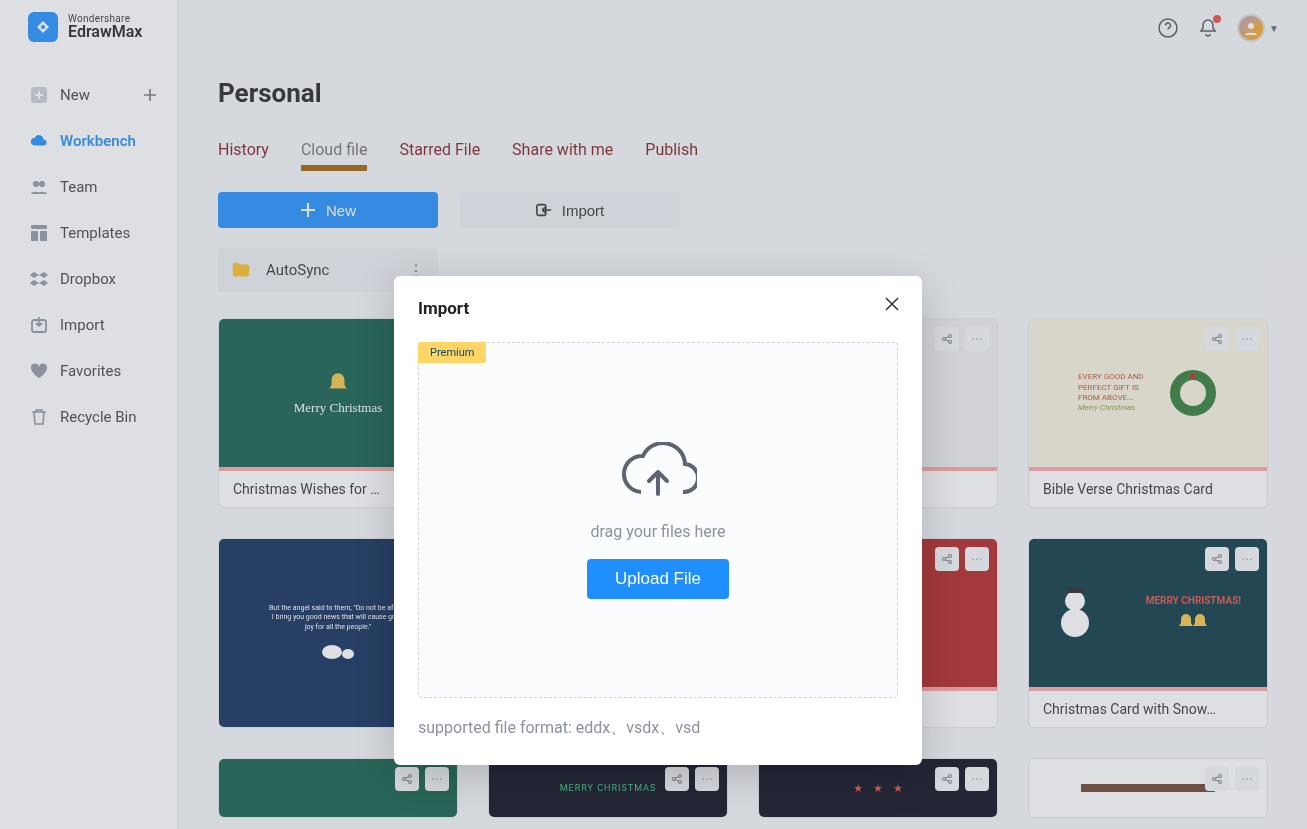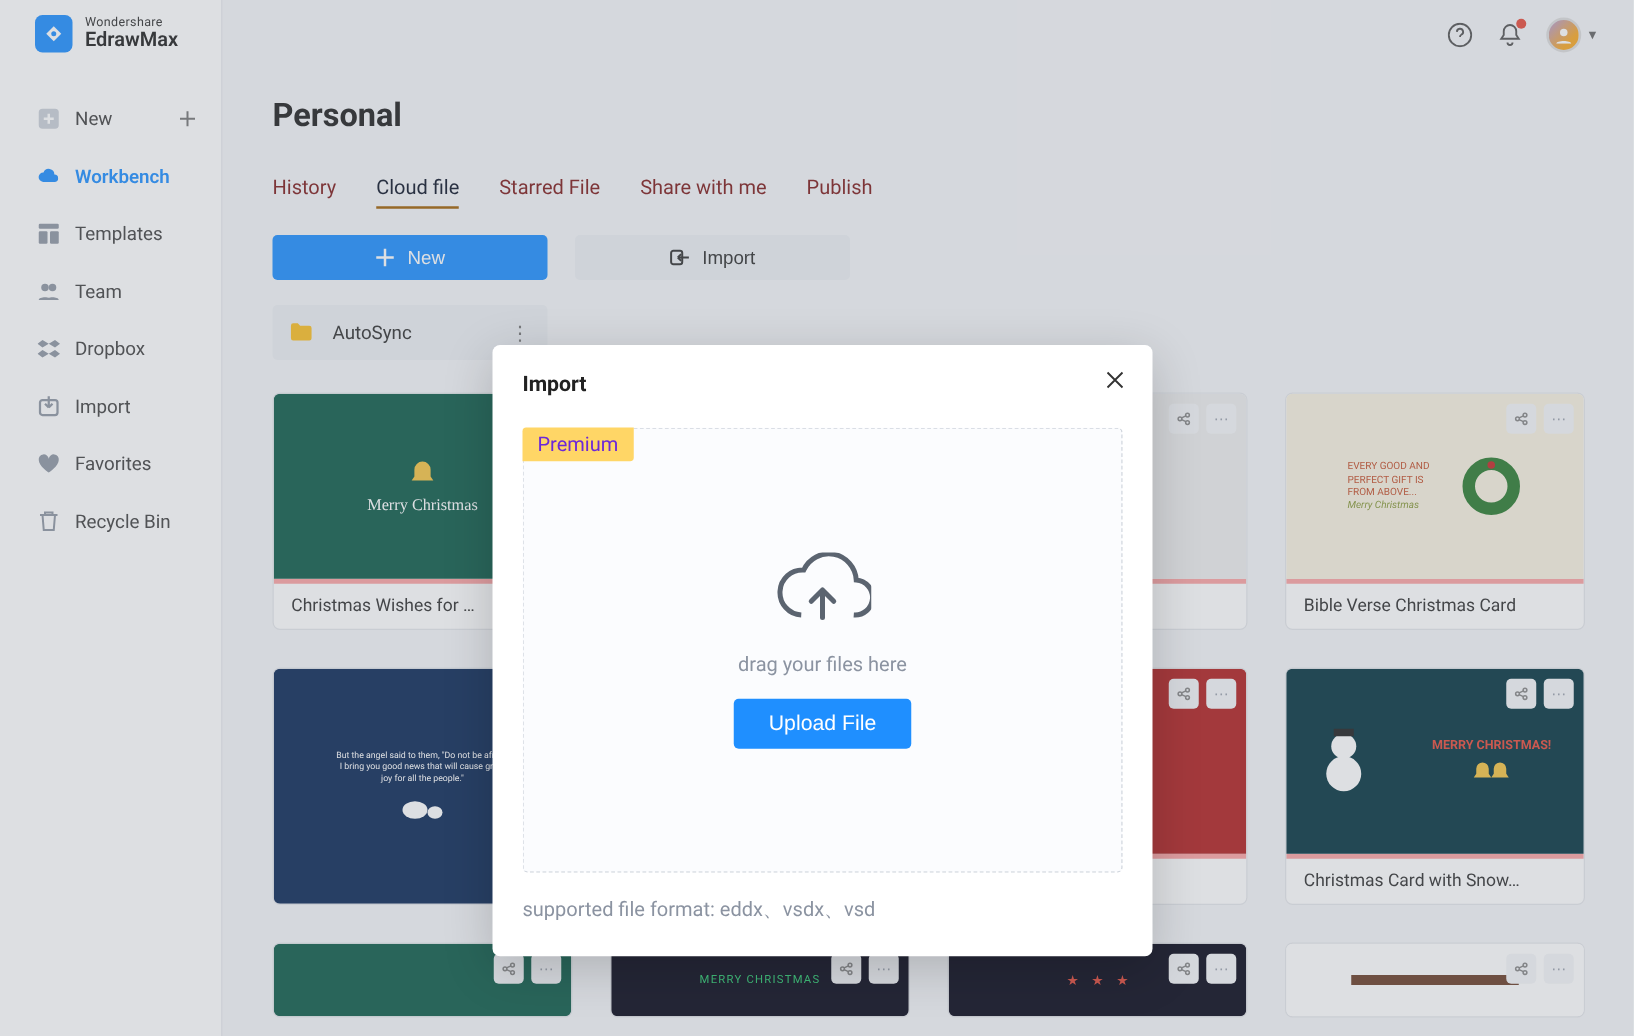--- a/index.html
+++ b/index.html
@@ -104,21 +104,21 @@
   .tabs {
     display:flex; gap:32px;
     border-bottom:1px solid transparent;
     margin-bottom:20px;
   }
   .tab {
     font-size:16px; color:#7f1d1d; cursor:pointer;
     padding-bottom:6px;
   }
   .tab.active {
-    color:#0f172a; border-bottom:2px solid #a16207;
+    color:#737373; border-bottom:6px solid #a16207;
   }
   .action-row {
     display:flex; gap:22px; margin-bottom:20px;
   }
   .btn-primary {
     width:220px; height:36px;
     background:#1f8fff; color:#fff;
     border:none; border-radius:4px;
     display:flex; align-items:center; justify-content:center; gap:10px;
     font-size:15px; cursor:pointer;
@@ -208,22 +208,22 @@
     border-radius:4px;
     height:356px;
     background:#fbfcfe;
     display:flex; flex-direction:column;
     align-items:center; justify-content:center;
     gap:18px;
     position:relative;
   }
   .premium-badge {
     position:absolute; top:-1px; left:-1px;
-    background:#ffd666; color:#6d28d9;
-    font-size:16px; padding:4px 12px;
+    background:#ffd666; color:#0c4a6e;
+    font-size:11px; padding:4px 12px;
     border-radius:3px 0 3px 0;
   }
   .dz-icon { color:#5b6470; }
   .dz-text { color:#8b93a1; font-size:16px; }
   .upload-btn {
     background:#1f8fff; color:#fff;
     border:none; border-radius:4px;
     padding:10px 28px; font-size:17px;
     cursor:pointer;
   }
@@ -267,37 +267,37 @@
       <div class="nav-item active">
         <span class="icn">
           <svg width="18" height="18" viewBox="0 0 24 24">
               <path d="M6 18a5 5 0 0 1 .4-10A6 6 0 0 1 18 10a4 4 0 0 1 0 8H6Z" fill="#1f8fff"></path>
             </svg>
         </span>
         <span>Workbench</span>
       </div>
       <div class="nav-item">
         <span class="icn">
+          <svg width="18" height="18" viewBox="0 0 18 18" fill="#9098a4">
+              <circle cx="6" cy="6" r="3"></circle>
+              <circle cx="12" cy="6" r="3"></circle>
+              <path d="M1 16c0-3 10-3 10 0M7 16c0-3 10-3 10 0"></path>
+            </svg>
+        </span>
+        <span>Team</span>
+      </div>
+      <div class="nav-item">
+        <span class="icn">
           <svg width="18" height="18" viewBox="0 0 18 18">
               <rect x="1" y="1" width="16" height="4" rx="1" fill="#9098a4"></rect>
               <rect x="1" y="7" width="7" height="10" rx="1" fill="#9098a4"></rect>
               <rect x="10" y="7" width="7" height="10" rx="1" fill="#9098a4"></rect>
             </svg>
         </span>
         <span>Templates</span>
-      </div>
-      <div class="nav-item">
-        <span class="icn">
-          <svg width="18" height="18" viewBox="0 0 18 18" fill="#9098a4">
-              <circle cx="6" cy="6" r="3"></circle>
-              <circle cx="12" cy="6" r="3"></circle>
-              <path d="M1 16c0-3 10-3 10 0M7 16c0-3 10-3 10 0"></path>
-            </svg>
-        </span>
-        <span>Team</span>
       </div>
       <div class="nav-item">
         <span class="icn">
           <svg width="18" height="18" viewBox="0 0 18 18" fill="#9098a4">
               <path d="M4 2 9 5 4 8 0 5zM14 2 18 5 14 8 9 5zM4 10 9 13 4 16 0 13zM14 10 18 13 14 16 9 13z"></path>
             </svg>
         </span>
         <span>Dropbox</span>
       </div>
       <div class="nav-item">

